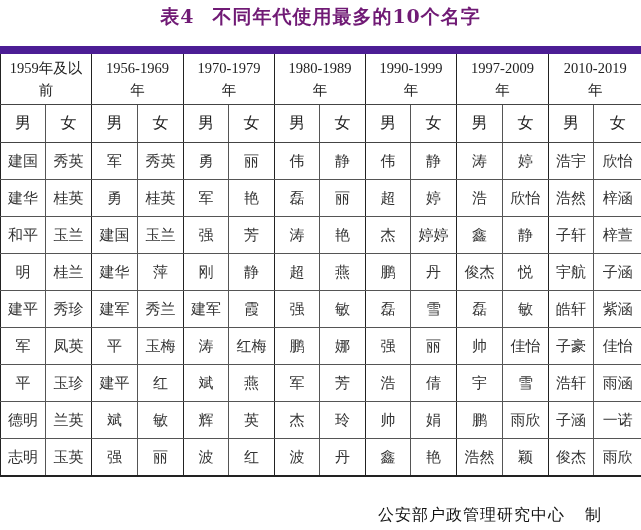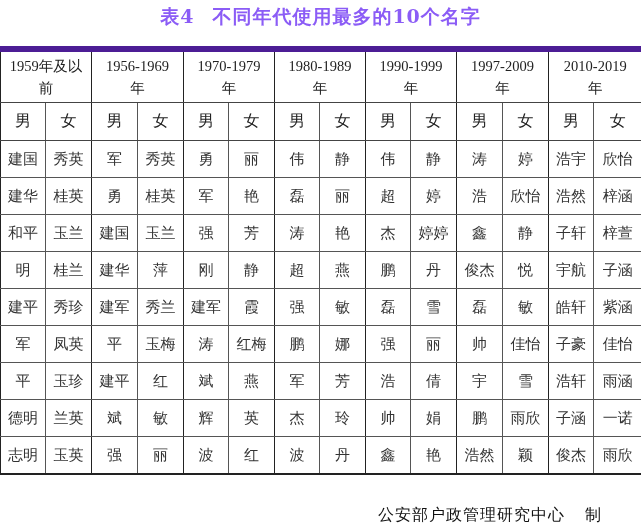--- a/index.html
+++ b/index.html
@@ -1,28 +1,28 @@
 <!DOCTYPE html>
 <html><head>
 <meta charset="utf-8">
 <style>
   html, body { margin: 0; padding: 0; background: #ffffff; }
   body { width: 641px; height: 530px; position: relative; overflow: hidden;
          font-family: "DejaVu Serif", "Liberation Serif", serif; color: #1a1a1a; }
   .title { position: absolute; top: 4px; left: 0; width: 641px; text-align: center;
-           font-size: 19px; font-weight: bold; letter-spacing: 1px; color: #8b5cf6; }
+           font-size: 19px; font-weight: bold; letter-spacing: 1px; color: #701a75; }
   .title .num { margin-right: 18px; }
   table.names { position: absolute; top: 46px; left: 0; width: 641px;
                 border-collapse: collapse; table-layout: fixed; }
   table.names td, table.names th { text-align: center; vertical-align: middle;
                 padding: 0; font-weight: normal; font-size: 15px; color: #222;
                 border-left: 1px solid #555; }
   table.names tr > *:first-child { border-left: none; }
   table.names thead tr.decades th { height: 50px; font-size: 14.5px; line-height: 22px;
-                border-top: 6px solid #4c1d95; border-bottom: 1px solid #444;
+                border-top: 8px solid #4c1d95; border-bottom: 1px solid #444;
                 border-left: 1.5px solid #222; font-family: "Liberation Serif", serif; }
   table.names thead tr.gender th { height: 37px; font-size: 16px; border-bottom: 1px solid #444; }
   table.names tbody td { height: 36px; border-bottom: 1px solid #555;
                 font-family: "DejaVu Sans", sans-serif; font-size: 15px; color: #333; }
   table.names tbody tr:last-child td { border-bottom: 2px solid #222; }
   table.names td.decade-start, table.names th.decade-start { border-left: 1.5px solid #222; }
   .footer { position: absolute; top: 505px; right: 39px; font-size: 16px;
             letter-spacing: 1px; color: #111; font-family: "DejaVu Serif", serif; }
   .footer .made { margin-left: 20px; }
 </style>

